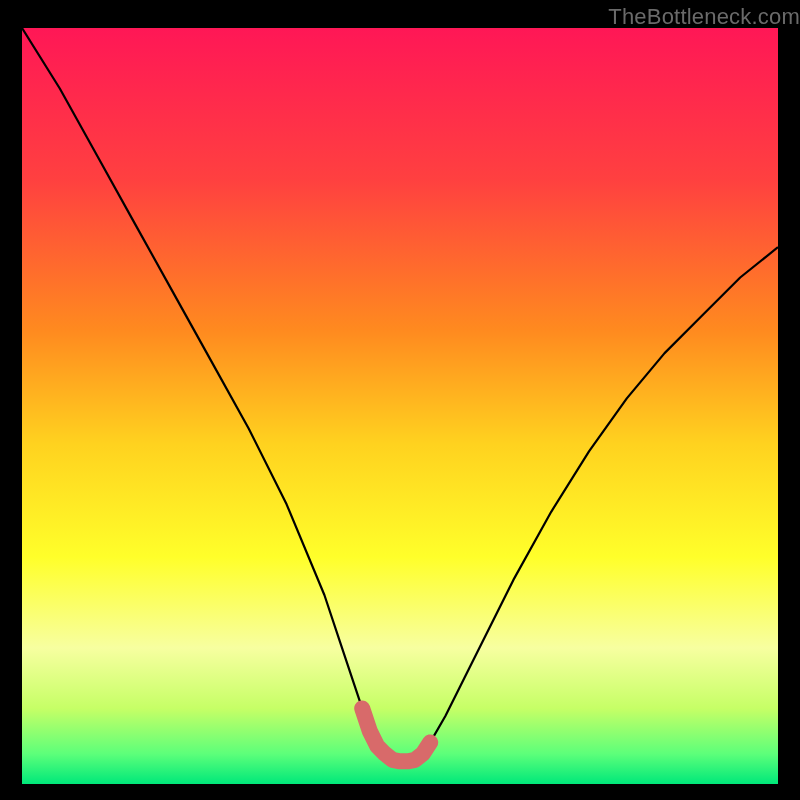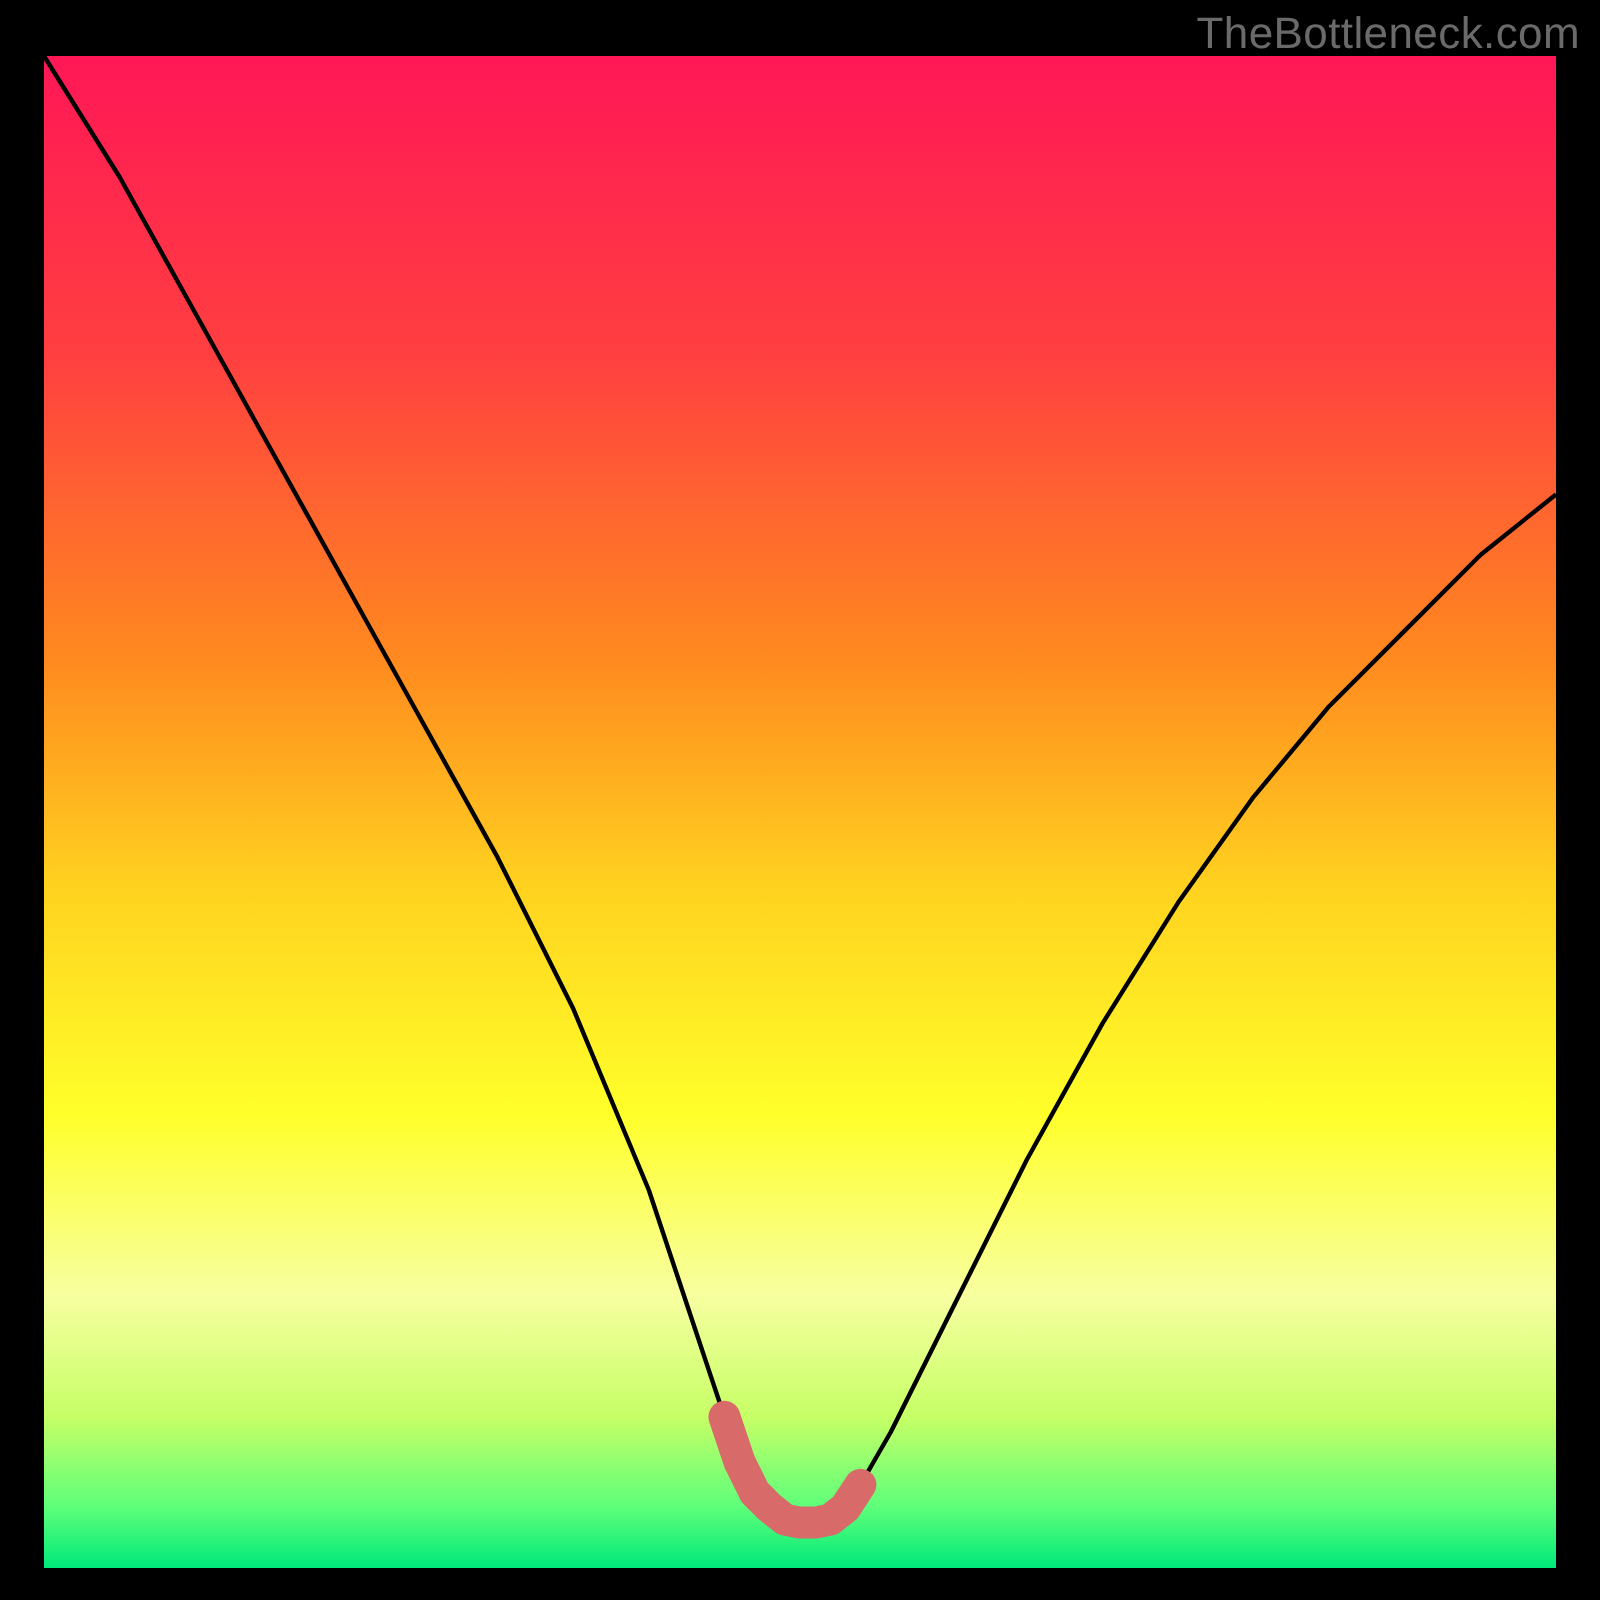--- a/index.html
+++ b/index.html
@@ -13,21 +13,21 @@
   }
   .frame {
     position: relative;
     width: 800px;
     height: 800px;
     background: #000;
   }
   .watermark {
     position: absolute;
     top: 4px;
-    right: 10px;
+    right: 0;
     color: #6a6a6a;
     font-size: 22px;
     font-weight: 500;
     letter-spacing: 0.2px;
     z-index: 10;
   }
   .plot {
     position: absolute;
     left: 22px;
     top: 28px;

